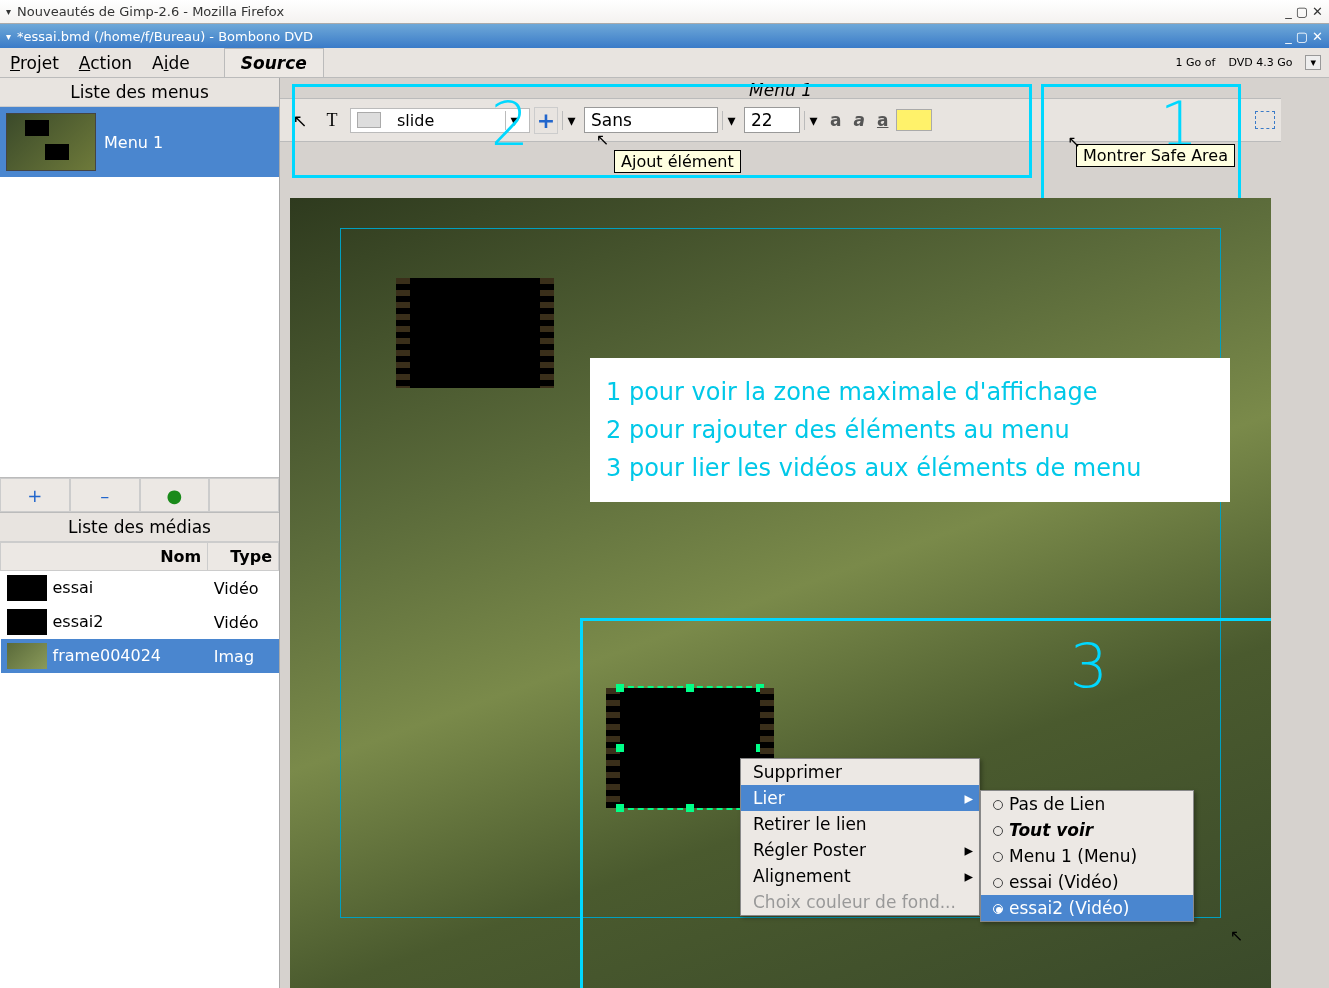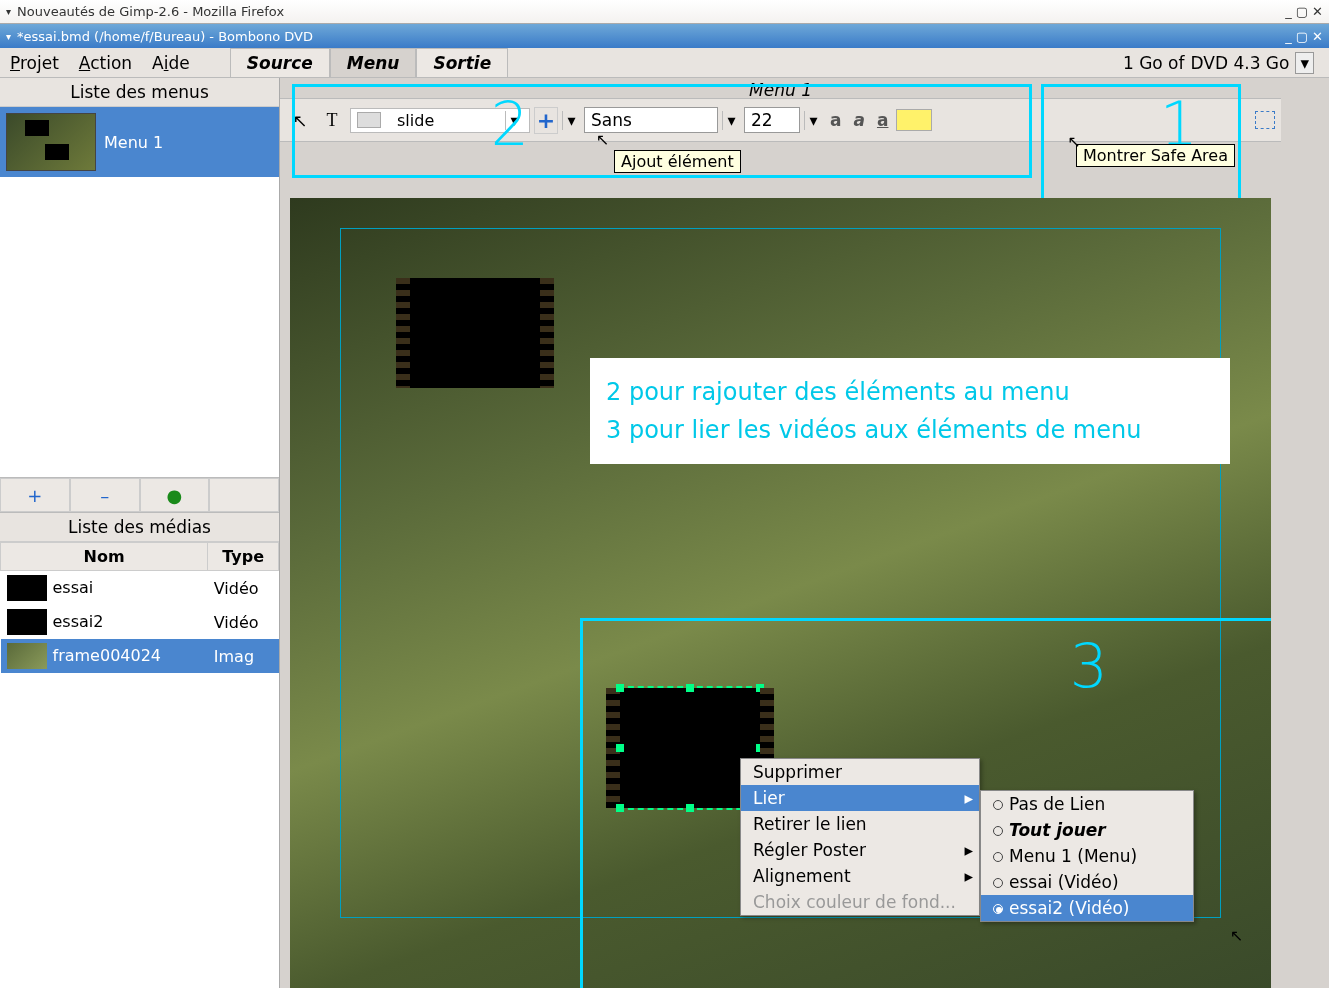--- a/index.html
+++ b/index.html
@@ -10,41 +10,41 @@
 .winbar.firefox { background: linear-gradient(#ffffff,#f4f2f0); border-bottom: 1px solid #aaa; }
 .winbar.app { background: linear-gradient(#6ea8d8,#3a7bc8); color: #fff; }
 .winbar .tri { margin-right: 6px; font-size: 10px; }
 .winbar .spacer { flex: 1; }
 .winbar .ctrls span { margin-left: 4px; font-size: 13px; cursor: pointer; }
 
 
 .menubar { height: 30px; background: #e8e4e0; border-bottom: 1px solid #bbb; display: flex; align-items: center; font-size: 17px; }
 .menubar .item { padding: 4px 10px; cursor: pointer; }
 .menubar .item u { text-decoration: underline; }
-.menubar .tabs { display: flex; margin-left: 30px; height: 100%; }
+.menubar .tabs { display: flex; margin-left: 24px; height: 100%; flex-direction: column; }
 .menubar .tab { padding: 4px 16px; border: 1px solid #bbb; border-bottom: none; background: #ece8e4; font-style: italic; font-weight: bold; cursor: pointer; display:flex; align-items:center; }
 .menubar .tab.active { background: #d6d2ce; }
-.menubar .discinfo { margin-left: auto; padding-right: 15px; font-size: 17px; display:flex; align-items:center; gap:6px;}
+.menubar .discinfo { margin-left: auto; padding-right: 8px; font-size: 11px; display:flex; align-items:center; gap:13px;}
 .menubar .discinfo .dd { border:1px solid #999; padding:0 4px; background:#eee; }
 
 .mainrow { display: flex; height: calc(100% - 78px); }
 
 
 .leftpanel { width: 280px; background: #e8e4e0; display: flex; flex-direction: column; border-right: 1px solid #aaa; }
 .panel-title { text-align: center; font-size: 17px; padding: 4px 0; background:#e8e4e0; border-bottom: 1px solid #ccc;}
 .menulist { flex: 0 0 370px; background: #fff; overflow:auto;}
 .menulist .row { display:flex; align-items:center; padding:6px; gap:8px; }
 .menulist .row.sel { background:#4a86cf; color:#fff; }
 .thumb { width:90px; height:58px; background: linear-gradient(135deg,#3b4a2a,#6e7a3a); position:relative; border:1px solid #444; }
 .thumb::after { content:""; position:absolute; top:6px; left:18px; width:24px; height:16px; background:#000; box-shadow: 20px 24px 0 #000; }
 .btnrow { display:flex; border-top:1px solid #bbb; border-bottom:1px solid #bbb; }
 .btnrow button { flex:1; height:34px; background:#ece8e4; border:1px solid #ccc; font-size:18px; cursor:pointer; }
 .medialist { flex:1; background:#fff; overflow:auto; }
 .medialist table { width:100%; border-collapse:collapse; font-size:16px; }
-.medialist th { text-align:center; padding:4px 6px; background:#ece8e4; border:1px solid #ccc; }
+.medialist th { text-align:right; padding:4px 6px; background:#ece8e4; border:1px solid #ccc; }
 .medialist td { padding:4px 6px; }
 .medialist tr.sel { background:#4a86cf; color:#fff; }
 .mediathumb { width:40px; height:26px; background:#000; display:inline-block; vertical-align:middle; margin-right:6px; }
 .mediathumb.img { background:linear-gradient(135deg,#5a6a3a,#8a9a5a); }
 
 
 .editor { flex:1; position:relative; background:#d6d2ce; }
 .canvas-title { text-align:center; font-style:italic; font-size:17px; padding:2px 0;}
 .toolbar { position:absolute; top:20px; left:0; right:0; height:44px; background:#e8e4e0; border-top:1px solid #bbb; border-bottom:1px solid #bbb; display:flex; align-items:center; gap:4px; padding:0 6px; }
 .toolbar .tbtn { width:28px; height:28px; display:flex; align-items:center; justify-content:center; border:1px solid transparent; cursor:pointer; font-size:18px;}
@@ -198,20 +198,21 @@
     <div class="cursor-arrow" style="top:52px; left:316px;">↖</div>
     <div class="tooltip" style="top:66px; right:46px;">Montrer Safe Area</div>
     <div class="cursor-arrow" style="top:54px; right:200px;">↖</div>
 
     <div class="canvas">
       <div class="safe-rect" style="top:30px; left:50px; right:50px; height:690px;"></div>
 
       <div class="filmclip" style="top:80px; left:120px; width:130px; height:110px;"></div>
 
       <div class="annot-box" style="top:160px; left:300px; width:640px;">
+        <p>1 pour voir la zone maximale d'affichage</p>
         <p>2 pour rajouter des éléments au menu</p>
         <p>3 pour lier les vidéos aux éléments de menu</p>
       </div>
 
       <div class="hl" style="top:420px; left:290px; right:-20px; height:380px;">
         <span class="num" style="right:180px; top:10px;">3</span>
       </div>
 
       <div class="filmclip selected" style="top:490px; left:330px; width:140px; height:120px;">
         <span class="handle" style="top:-4px;left:-4px"></span>
@@ -228,21 +229,21 @@
         <div class="mi">Supprimer</div>
         <div class="mi sel"><span>Lier</span><span class="arrow">▸</span></div>
         <div class="mi">Retirer le lien</div>
         <div class="mi"><span>Régler Poster</span><span class="arrow">▸</span></div>
         <div class="mi"><span>Alignement</span><span class="arrow">▸</span></div>
         <div class="mi dis">Choix couleur de fond...</div>
       </div>
 
       <div class="ctxmenu" style="top:592px; left:690px; width:214px;">
         <div class="mi"><span class="radio"></span><span>Pas de Lien</span></div>
-        <div class="mi bold"><span class="radio"></span><span>Tout jouer</span></div>
+        <div class="mi bold"><span class="radio"></span><span>Tout voir</span></div>
         <div class="mi"><span class="radio"></span><span>Menu 1 (Menu)</span></div>
         <div class="mi"><span class="radio"></span><span>essai (Vidéo)</span></div>
         <div class="mi sel"><span class="radio on"></span><span>essai2 (Vidéo)</span></div>
       </div>
       <div class="cursor-arrow" style="top:728px; left:940px;">↖</div>
     </div>
   </div>
 
   <div class="rightstrip"></div>
 </div>

